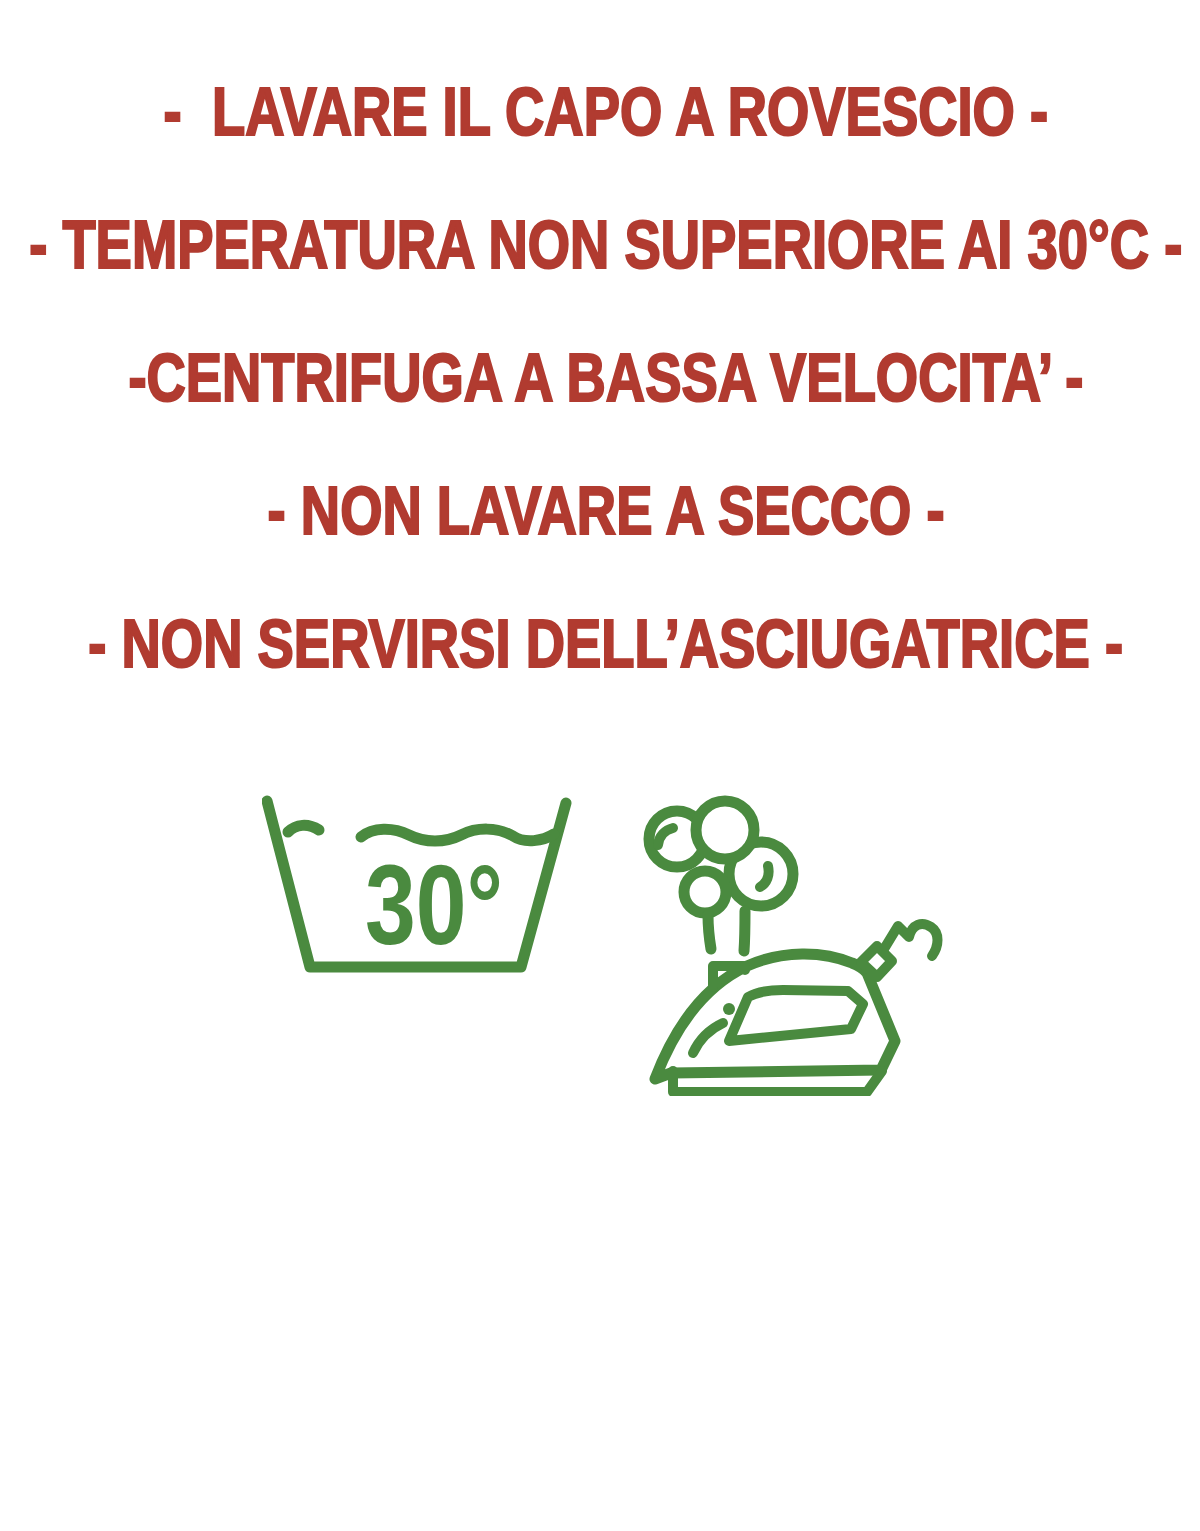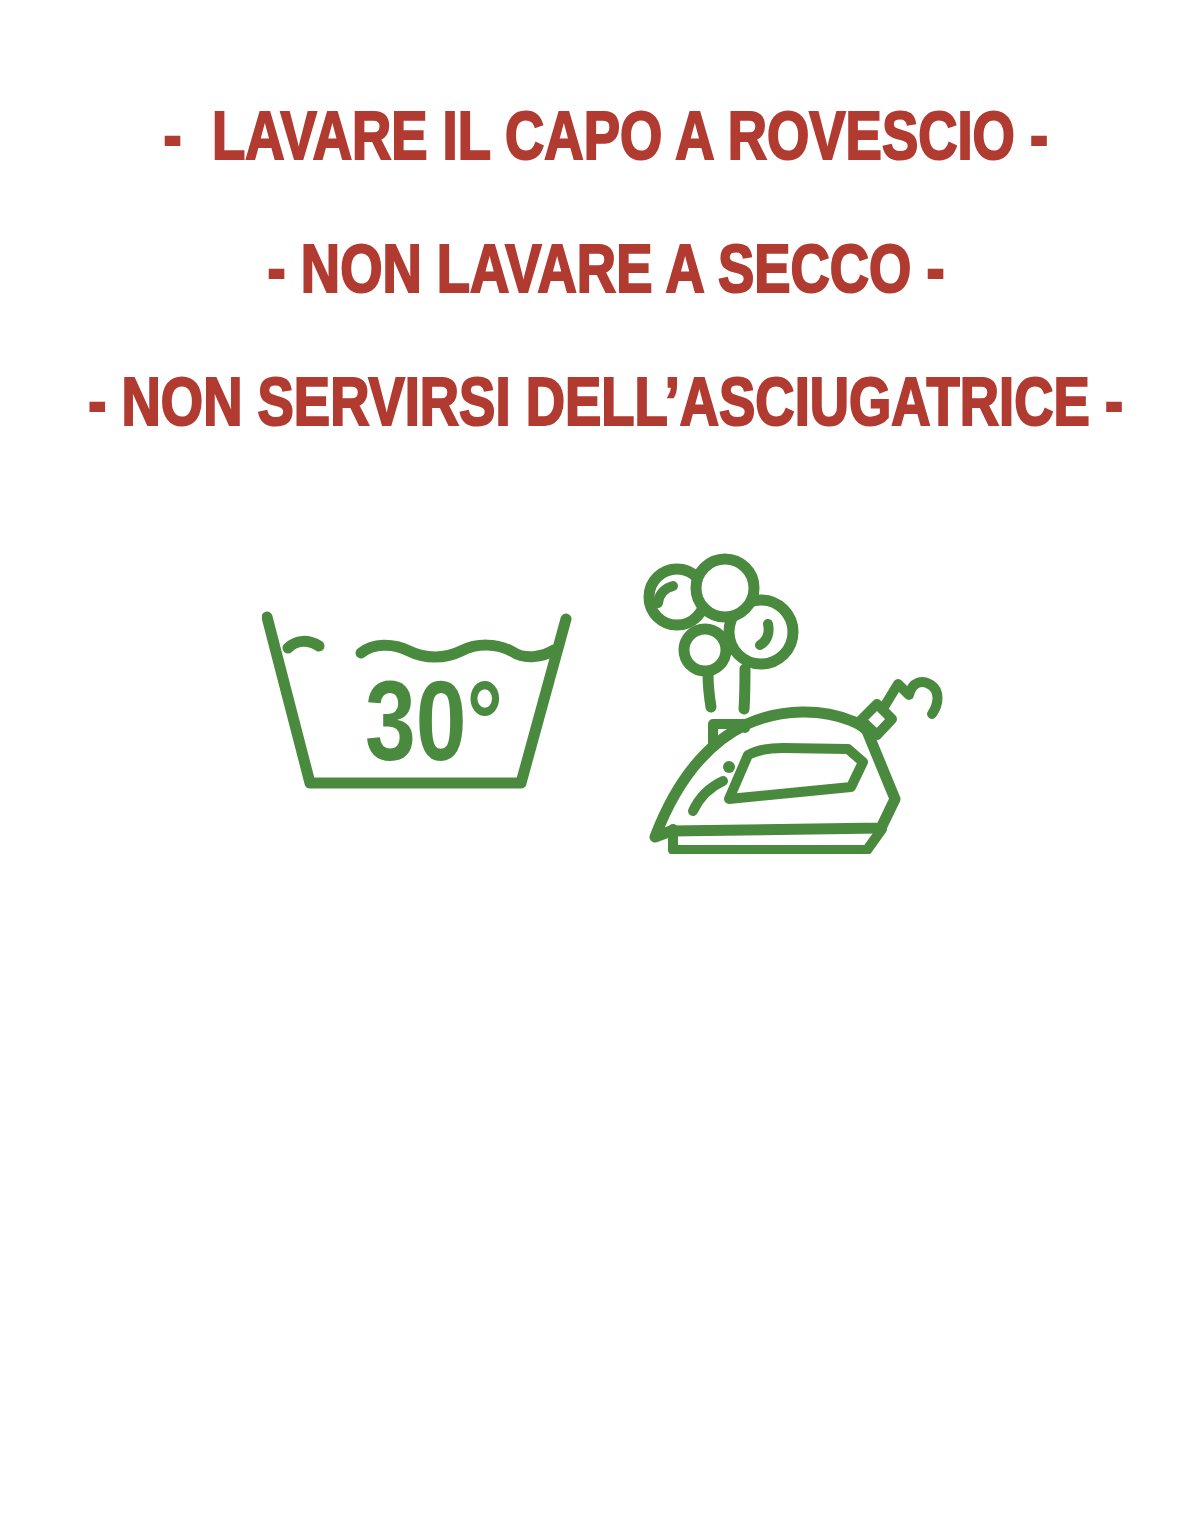--- a/index.html
+++ b/index.html
@@ -5,42 +5,42 @@
   :root { --text-red:#B13B30; --icon-green:#4A8A3F; }
   * { box-sizing:border-box; }
   html,body { margin:0; padding:0; }
   body {
     width:1200px; height:1531px;
     background:#ffffff;
     font-family:"Liberation Sans", sans-serif;
     overflow:hidden;
   }
   .care-label { width:1200px; height:1531px; position:relative; }
-  .lines { padding-top:68px;margin-left:12px; }
+  .lines { padding-top:44px;margin-left:12px; }
   .line {
     height:133px;
     display:flex; align-items:center; justify-content:center;
   }
   .line > span {
     display:inline-block;
     white-space:pre;
     transform:scaleX(0.8);
     transform-origin:center center;
     font-weight:bold;
     font-size:68px;
     line-height:1;
     color:var(--text-red);
     -webkit-text-stroke:2.2px var(--text-red);
   }
   .icons-row {
     margin-top:85px;
     height:302px;
     display:flex;
     justify-content:center;
-    align-items:center;
+    align-items:flex-start;
     gap:69px;
     padding-left:14px;
   }
   .icons-row svg { display:block; }
   .gstroke { fill:none; stroke:var(--icon-green); stroke-width:11;
              stroke-linecap:round; stroke-linejoin:round; }
   .gpuff   { fill:#ffffff; stroke:var(--icon-green); stroke-width:11; }
   .gbody   { fill:#ffffff; stroke:var(--icon-green); stroke-width:11;
              stroke-linejoin:round; }
   .gthin   { fill:none; stroke:var(--icon-green); stroke-width:10;
@@ -51,20 +51,26 @@
              font-weight:bold; font-size:114px; text-anchor:middle; }
 </style>
 </head>
 <body>
 
 <div class="care-label">
 
   <div class="lines">
     <div class="line">
       <span>-  LAVARE IL CAPO A ROVESCIO -</span>
+    </div>
+    <div class="line">
+      <span>- TEMPERATURA NON SUPERIORE AI 30°C -</span>
+    </div>
+    <div class="line">
+      <span>-CENTRIFUGA A BASSA VELOCITA’ -</span>
     </div>
     <div class="line">
       <span>- NON LAVARE A SECCO -</span>
     </div>
     <div class="line">
       <span>- NON SERVIRSI DELL’ASCIUGATRICE -</span>
     </div>
   </div>
 
   <div class="icons-row">

